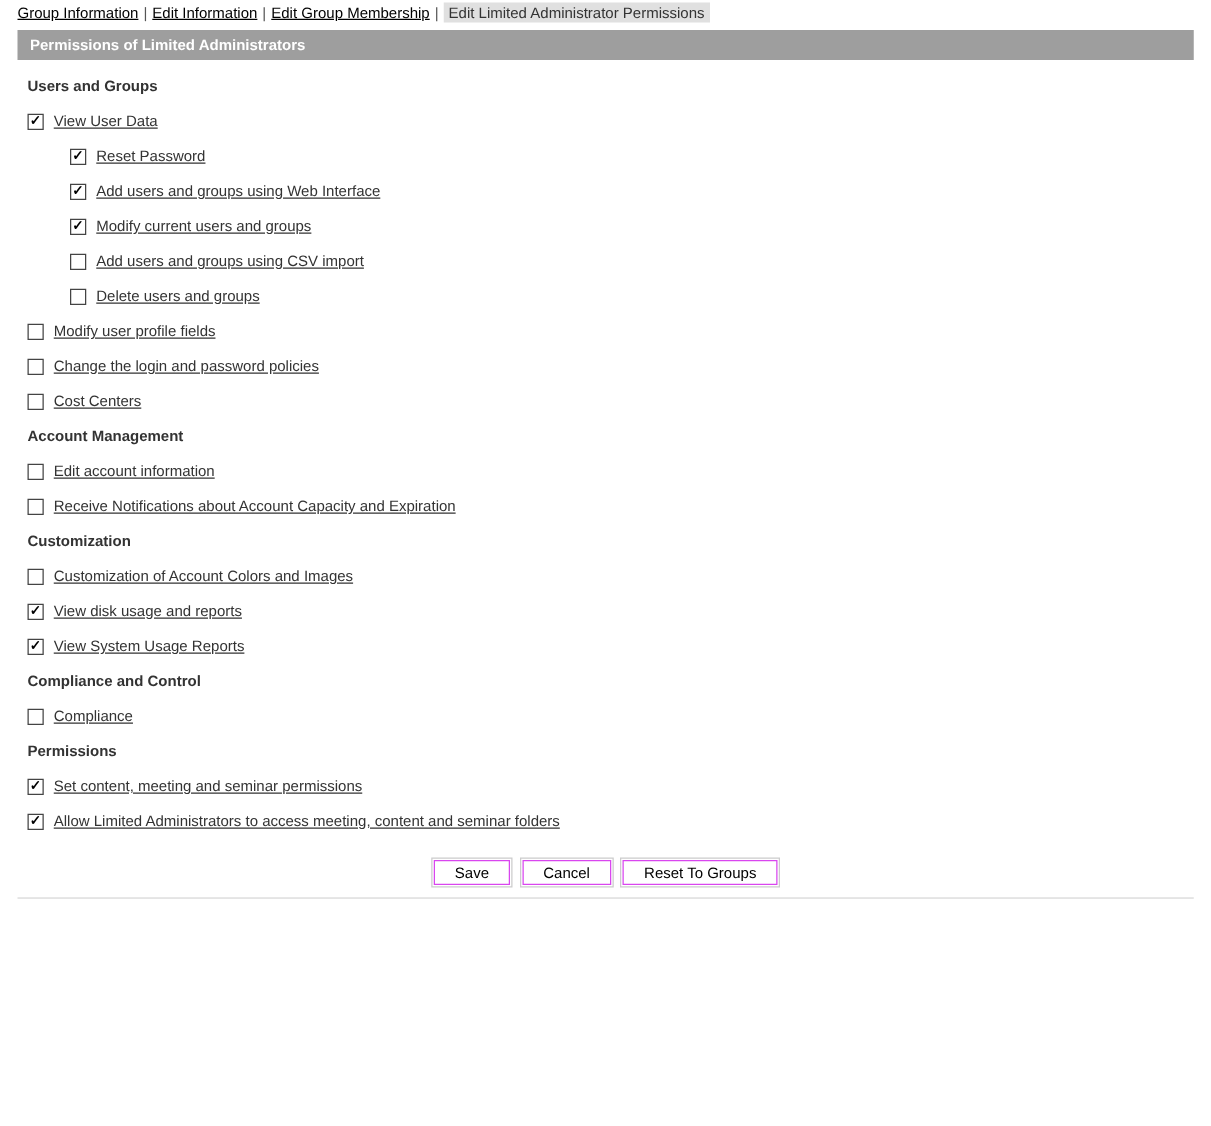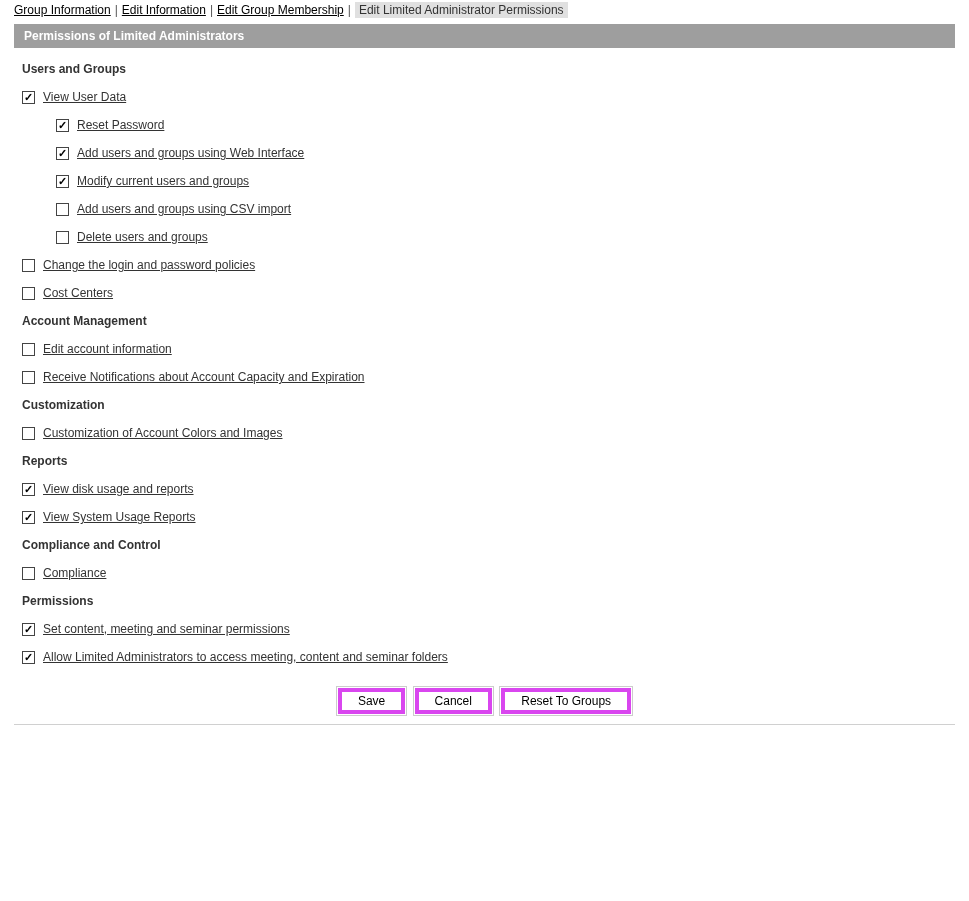--- a/index.html
+++ b/index.html
@@ -78,21 +78,21 @@
     text-decoration: underline;
   }
   .button-row {
     text-align: center;
     padding: 10px 0 4px 0;
   }
   button.act {
     font-family: Verdana, Arial, sans-serif;
     font-size: 12px;
     background: #fff;
-    border: 4px solid #d946ef;
+    border: 1px solid #d946ef;
     outline: 1px solid #ccc;
     outline-offset: 1px;
     padding: 2px 16px;
     margin: 0 3px;
     cursor: pointer;
   }
   hr.bottom-line {
     border: none;
     border-top: 1px solid #d0d0d0;
     margin: 6px 0 0 0;
@@ -129,41 +129,44 @@
           <span class="cb"></span>
           <span class="perm-label">Add users and groups using CSV import</span>
         </div>
         <div class="sub-item">
           <span class="cb"></span>
           <span class="perm-label">Delete users and groups</span>
         </div>
       </div>
       <div class="perm-item">
         <span class="cb"></span>
+        <span class="perm-label">Modify user profile fields</span>
+      </div>
+      <div class="perm-item">
+        <span class="cb"></span>
         <span class="perm-label">Change the login and password policies</span>
       </div>
       <div class="perm-item">
         <span class="cb"></span>
         <span class="perm-label">Cost Centers</span>
       </div>
       <div class="group-heading">Account Management</div>
       <div class="perm-item">
         <span class="cb"></span>
         <span class="perm-label">Edit account information</span>
       </div>
       <div class="perm-item">
         <span class="cb"></span>
         <span class="perm-label">Receive Notifications about Account Capacity and Expiration</span>
       </div>
       <div class="group-heading">Customization</div>
       <div class="perm-item">
         <span class="cb"></span>
         <span class="perm-label">Customization of Account Colors and Images</span>
       </div>
-      <div class="group-heading">Reports</div>
       <div class="perm-item">
         <span class="cb checked"></span>
         <span class="perm-label">View disk usage and reports</span>
       </div>
       <div class="perm-item">
         <span class="cb checked"></span>
         <span class="perm-label">View System Usage Reports</span>
       </div>
       <div class="group-heading">Compliance and Control</div>
       <div class="perm-item">

